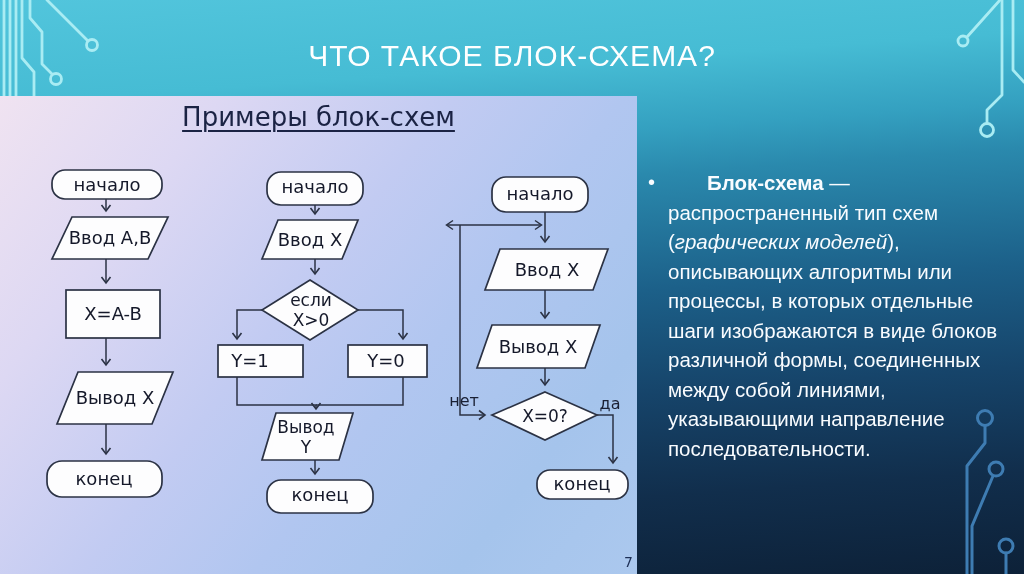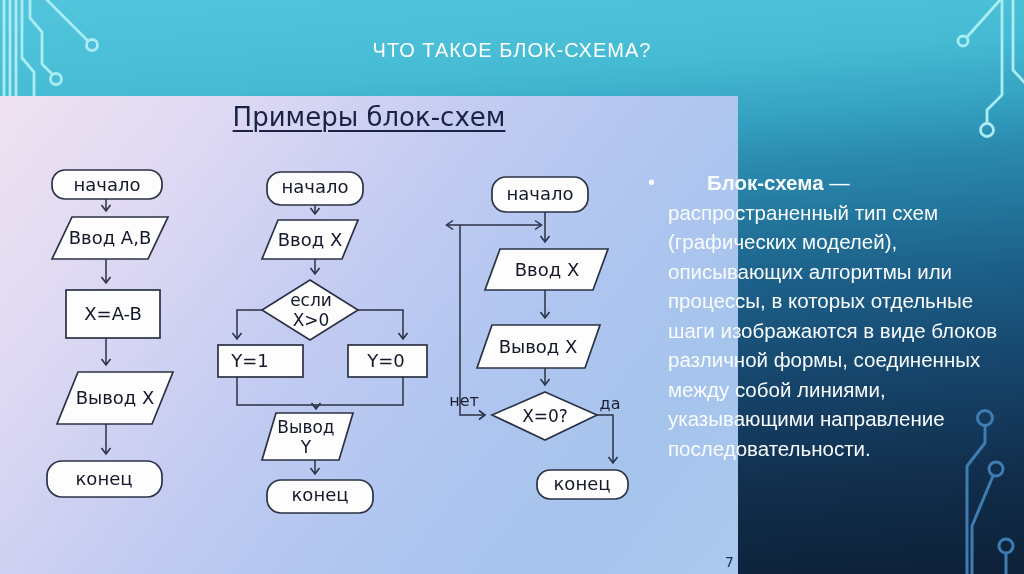--- a/index.html
+++ b/index.html
@@ -10,25 +10,25 @@
   }
   
   .circuit{position:absolute;pointer-events:none;}
   .circuit path,.circuit line{fill:none;stroke-linecap:round;stroke-linejoin:round;}
   .circuit circle{fill:none;}
   .trace-light{stroke:#a9ecf3;stroke-width:2.8;}
   .trace-blue{stroke:#3e7cb2;stroke-width:3;}
 
   .slide-title{
     position:absolute;top:39px;left:0;width:100%;text-align:center;
-    color:#ffffff;font-size:20px;letter-spacing:1px;font-weight:400;
+    color:#ffffff;font-size:30px;letter-spacing:1px;font-weight:400;
   }
 
   .panel{
-    position:absolute;left:0;top:96px;width:738px;height:478px;
+    position:absolute;left:0;top:96px;width:637px;height:478px;
     background:linear-gradient(128deg,#f0e3f1 0%,#ddd8f3 22%,#c2cbf2 45%,#b1c6f0 62%,#a5c4ec 82%,#abc8ee 100%);
   }
   .panel-heading{
     position:absolute;top:6px;left:0;width:100%;text-align:center;
     font-family:"DejaVu Sans",sans-serif;font-size:26px;color:#1b2344;
     text-decoration:underline;text-underline-offset:4px;text-decoration-thickness:2px;
   }
   .charts-svg{position:absolute;left:0;top:0;width:637px;height:478px;}
   .shape{fill:#fdfdfe;stroke:#2b3244;stroke-width:1.7;}
   .edge{fill:none;stroke:#2b3244;stroke-width:1.5;}
@@ -41,21 +41,21 @@
     font-family:"DejaVu Sans",sans-serif;font-size:14px;color:#1c2e55;
   }
 
   .definition{
     position:absolute;left:648px;top:168px;width:370px;
     color:#f9fcff;font-size:20.5px;line-height:29.5px;
     display:flex;align-items:flex-start;
   }
   .bullet{flex:0 0 auto;width:20px;font-size:20px;line-height:29.5px;}
   .definition .b{font-weight:bold;margin-left:39px;}
-  .definition .i{}
+  .definition .i{font-style:italic;}
 </style>
 </head>
 <body>
 
 <svg class="circuit" style="left:0;top:0;" width="170" height="96" viewBox="0 0 170 96">
   <path class="trace-light" d="M4,0 V96"></path>
   <path class="trace-light" d="M10,0 V96"></path>
   <path class="trace-light" d="M16,0 V96"></path>
   <path class="trace-light" d="M22,0 V58 L34,72 V96"></path>
   <path class="trace-light" d="M30,0 V18 L42,32 V64 L52,74"></path>

